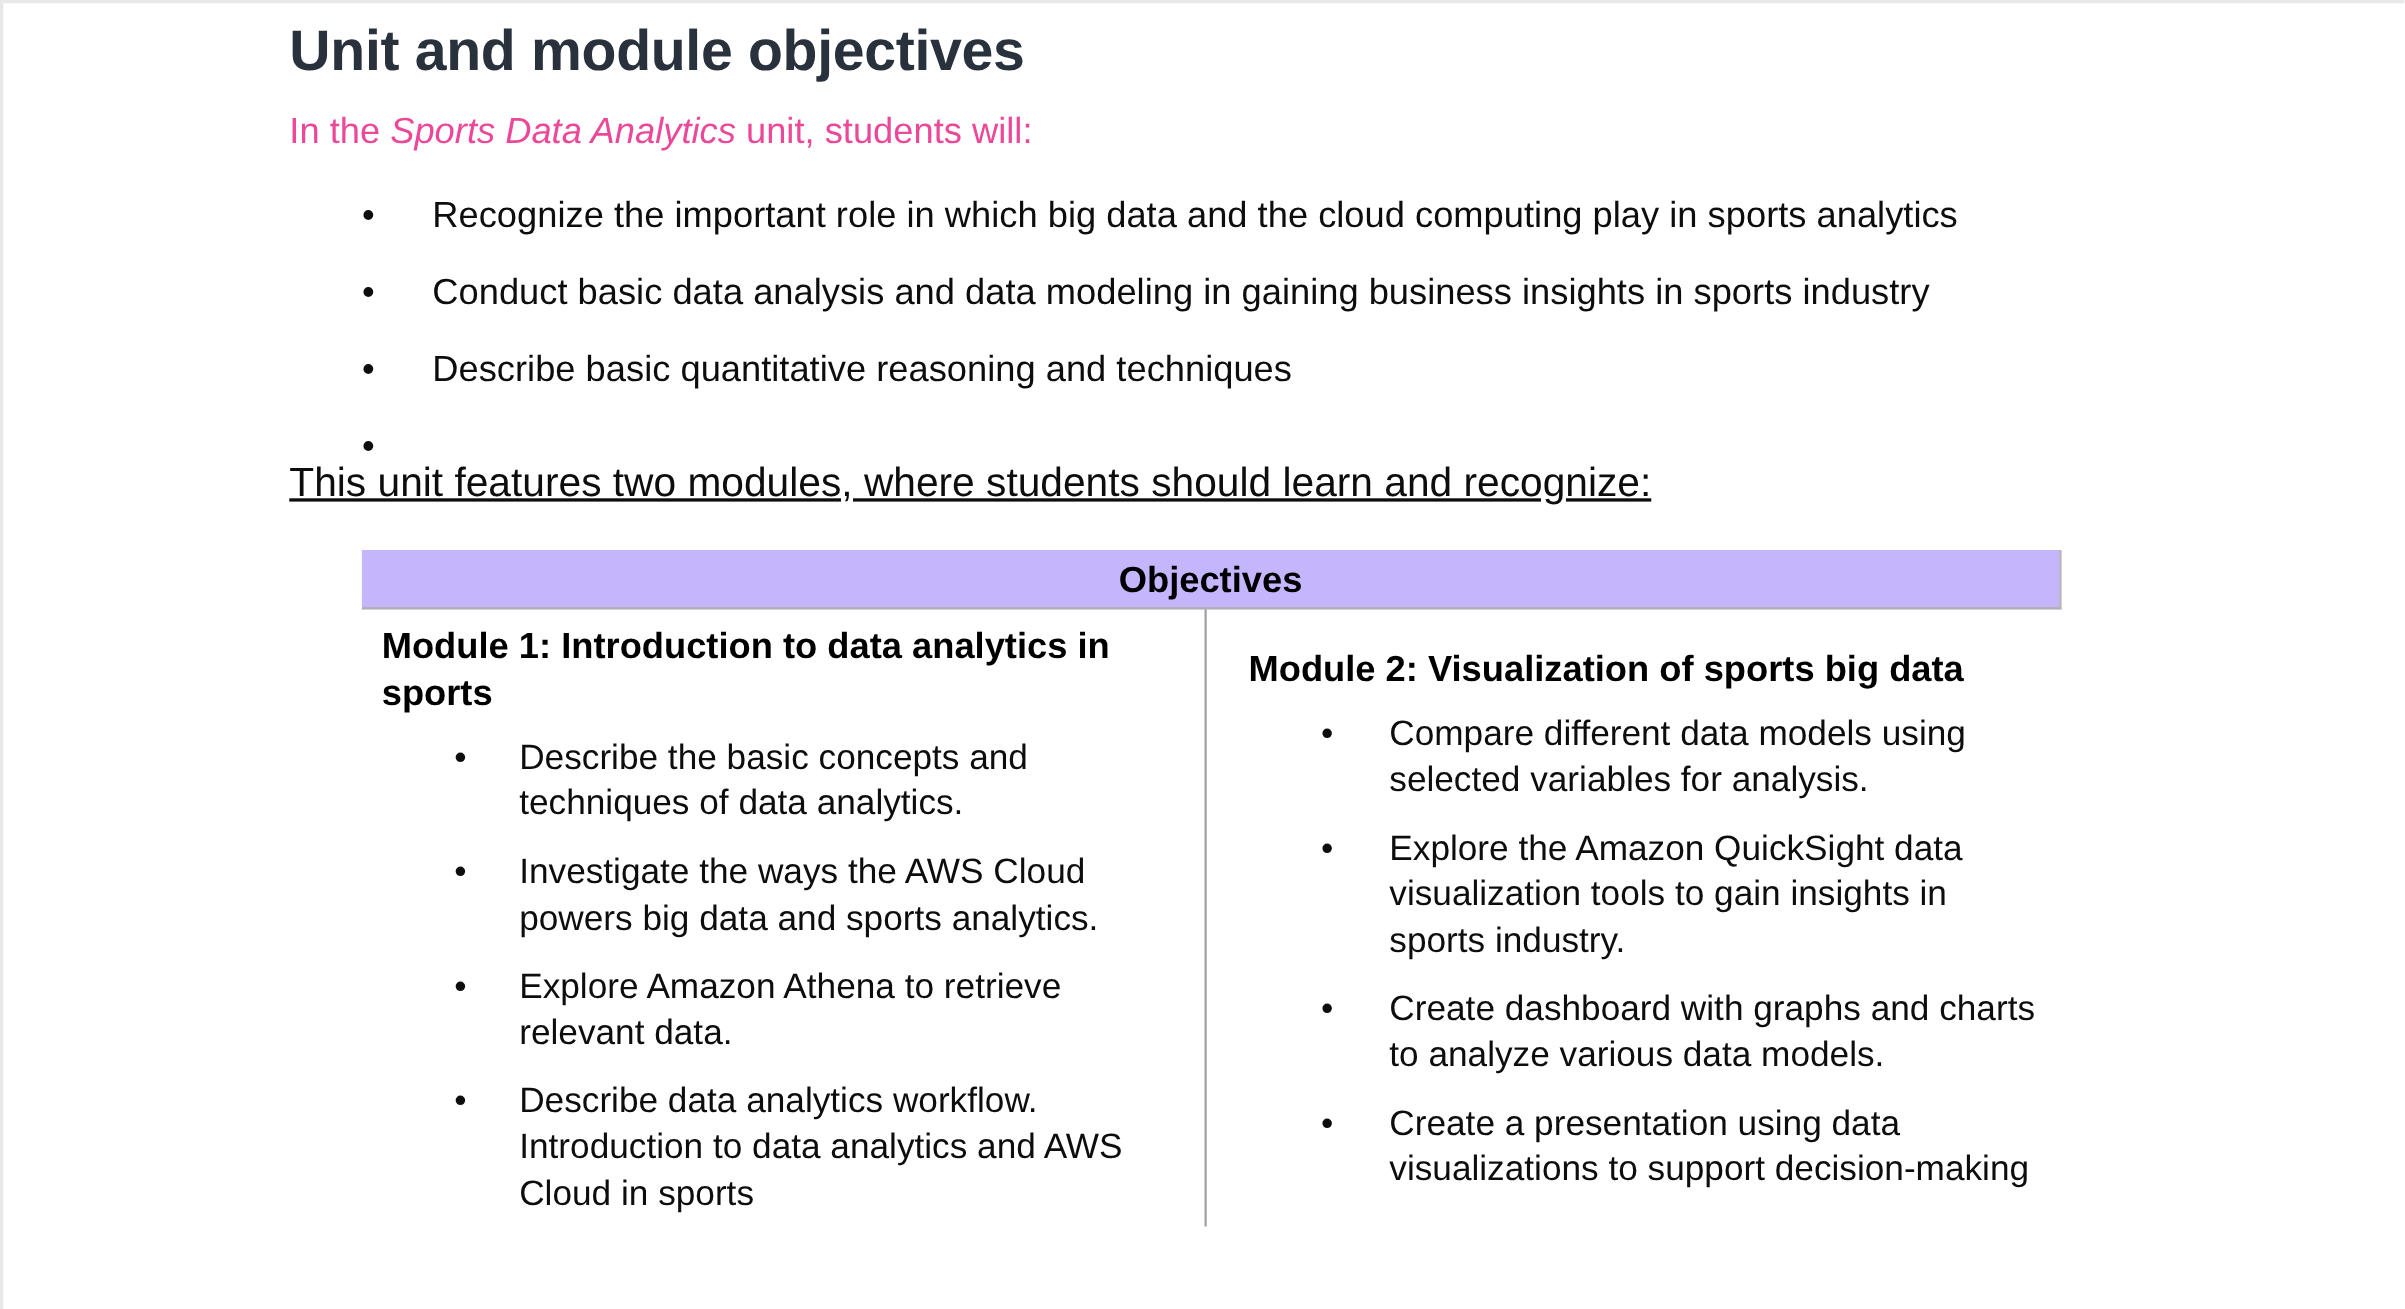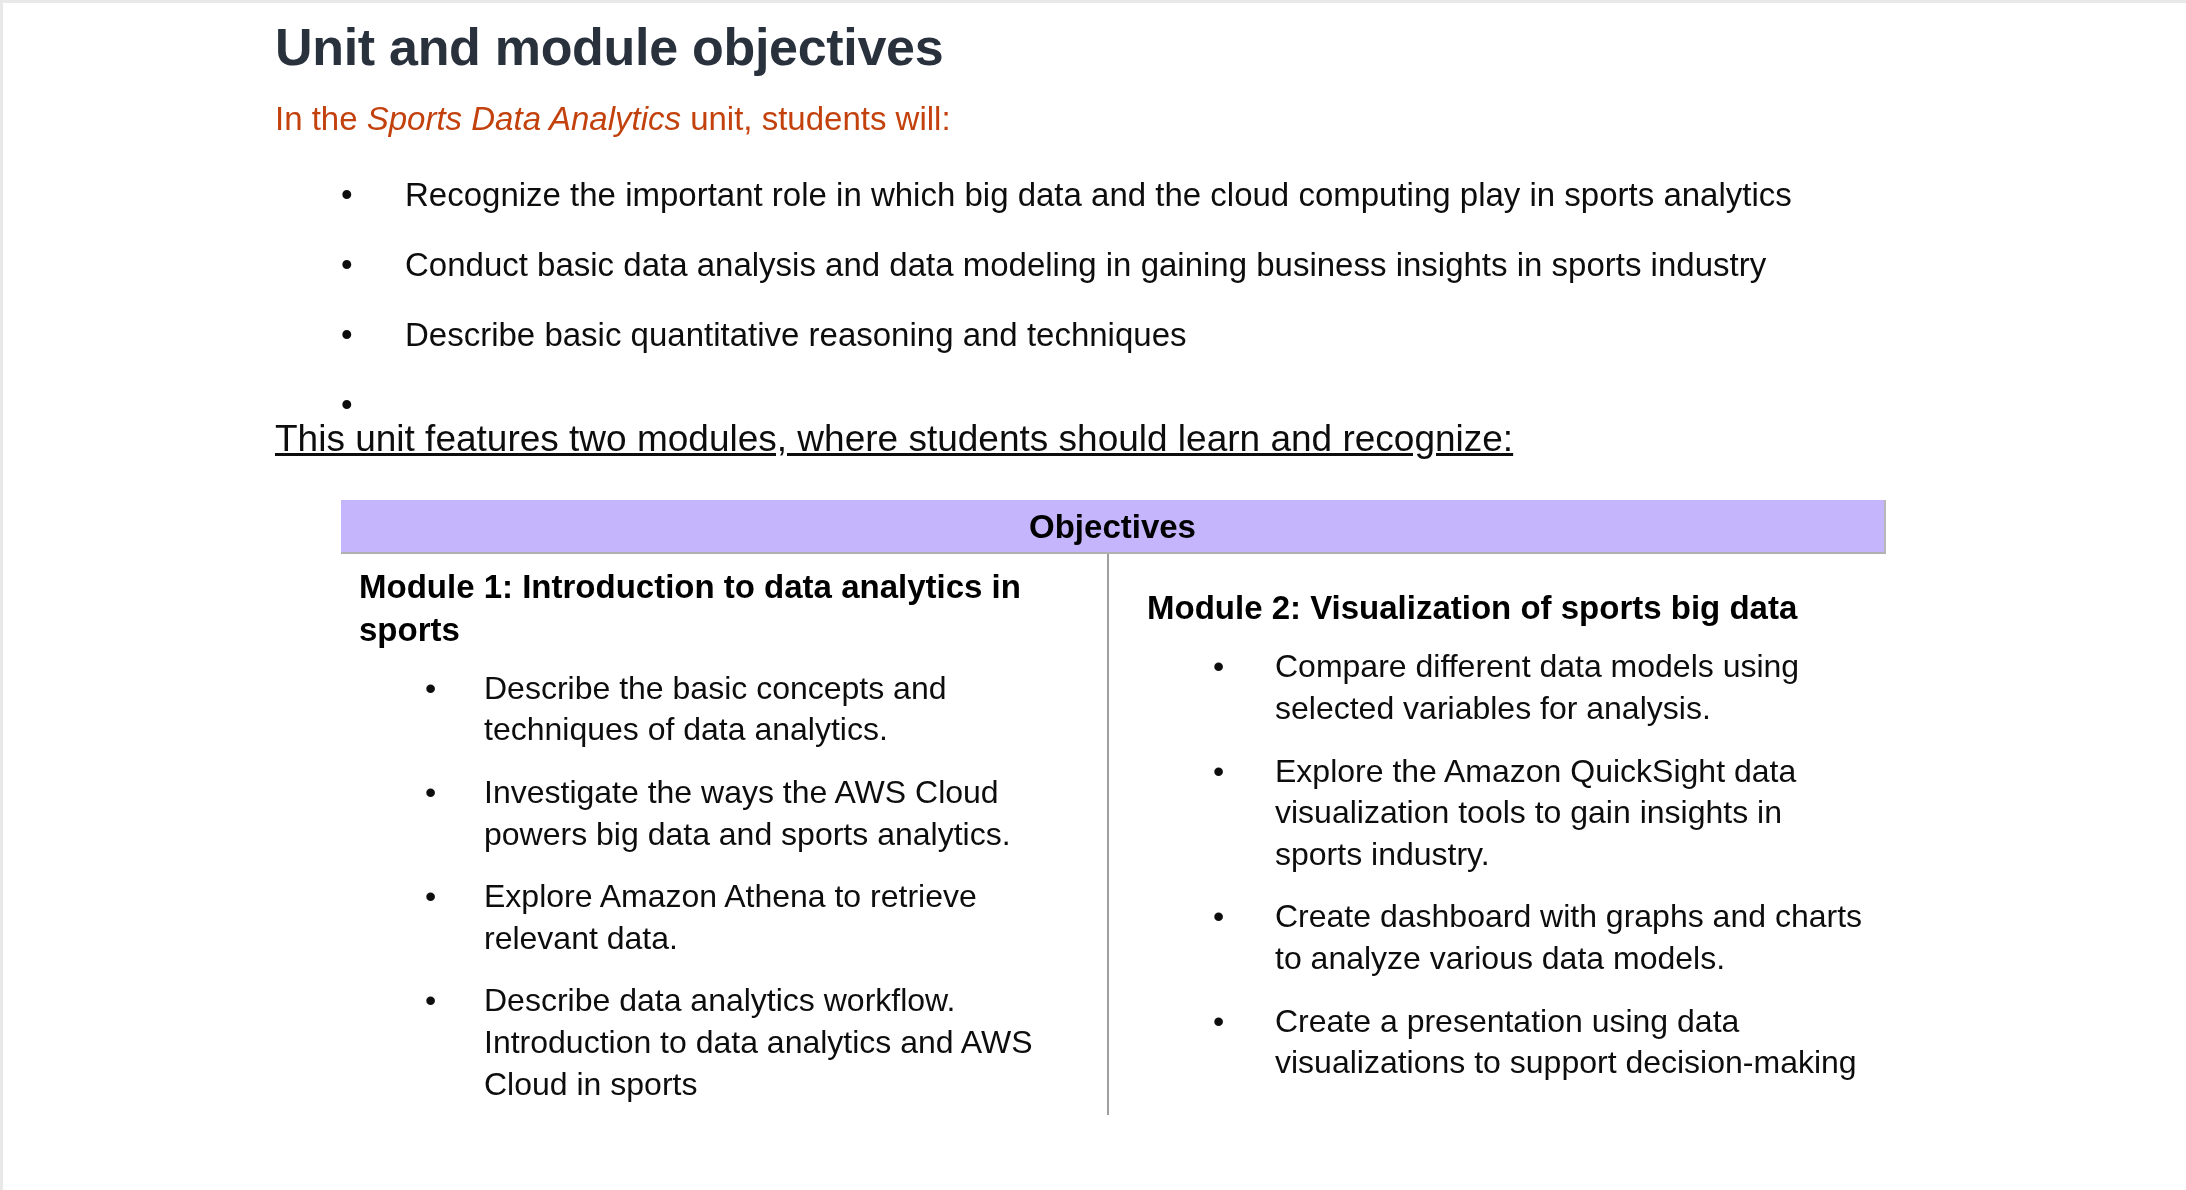--- a/index.html
+++ b/index.html
@@ -20,39 +20,39 @@
     width: 2186px;
     height: 1190px;
     background: #ffffff;
     box-sizing: border-box;
     border-left: 3px solid #e8e8e8;
     border-top: 3px solid #e9e9e9;
   }
 
   .content {
     position: absolute;
-    left: 272px;
+    left: 260px;
     top: 0;
     width: 1880px;
   }
 
   .page-title {
     font-size: 52px;
     font-weight: 600;
     color: #29313d;
     letter-spacing: -0.3px;
     margin: 14px 0 0 0;
     line-height: 1.18;
   }
 
   .intro-line {
     font-size: 33px;
     line-height: 1.3;
     margin-top: 20px;
-    color: #c2410c;
+    color: #ec4899;
   }
   .intro-line .em {
     font-style: italic;
   }
 
   ul.objective-list {
     list-style: none;
     margin: 18px 0 0 0;
     padding: 0;
   }

